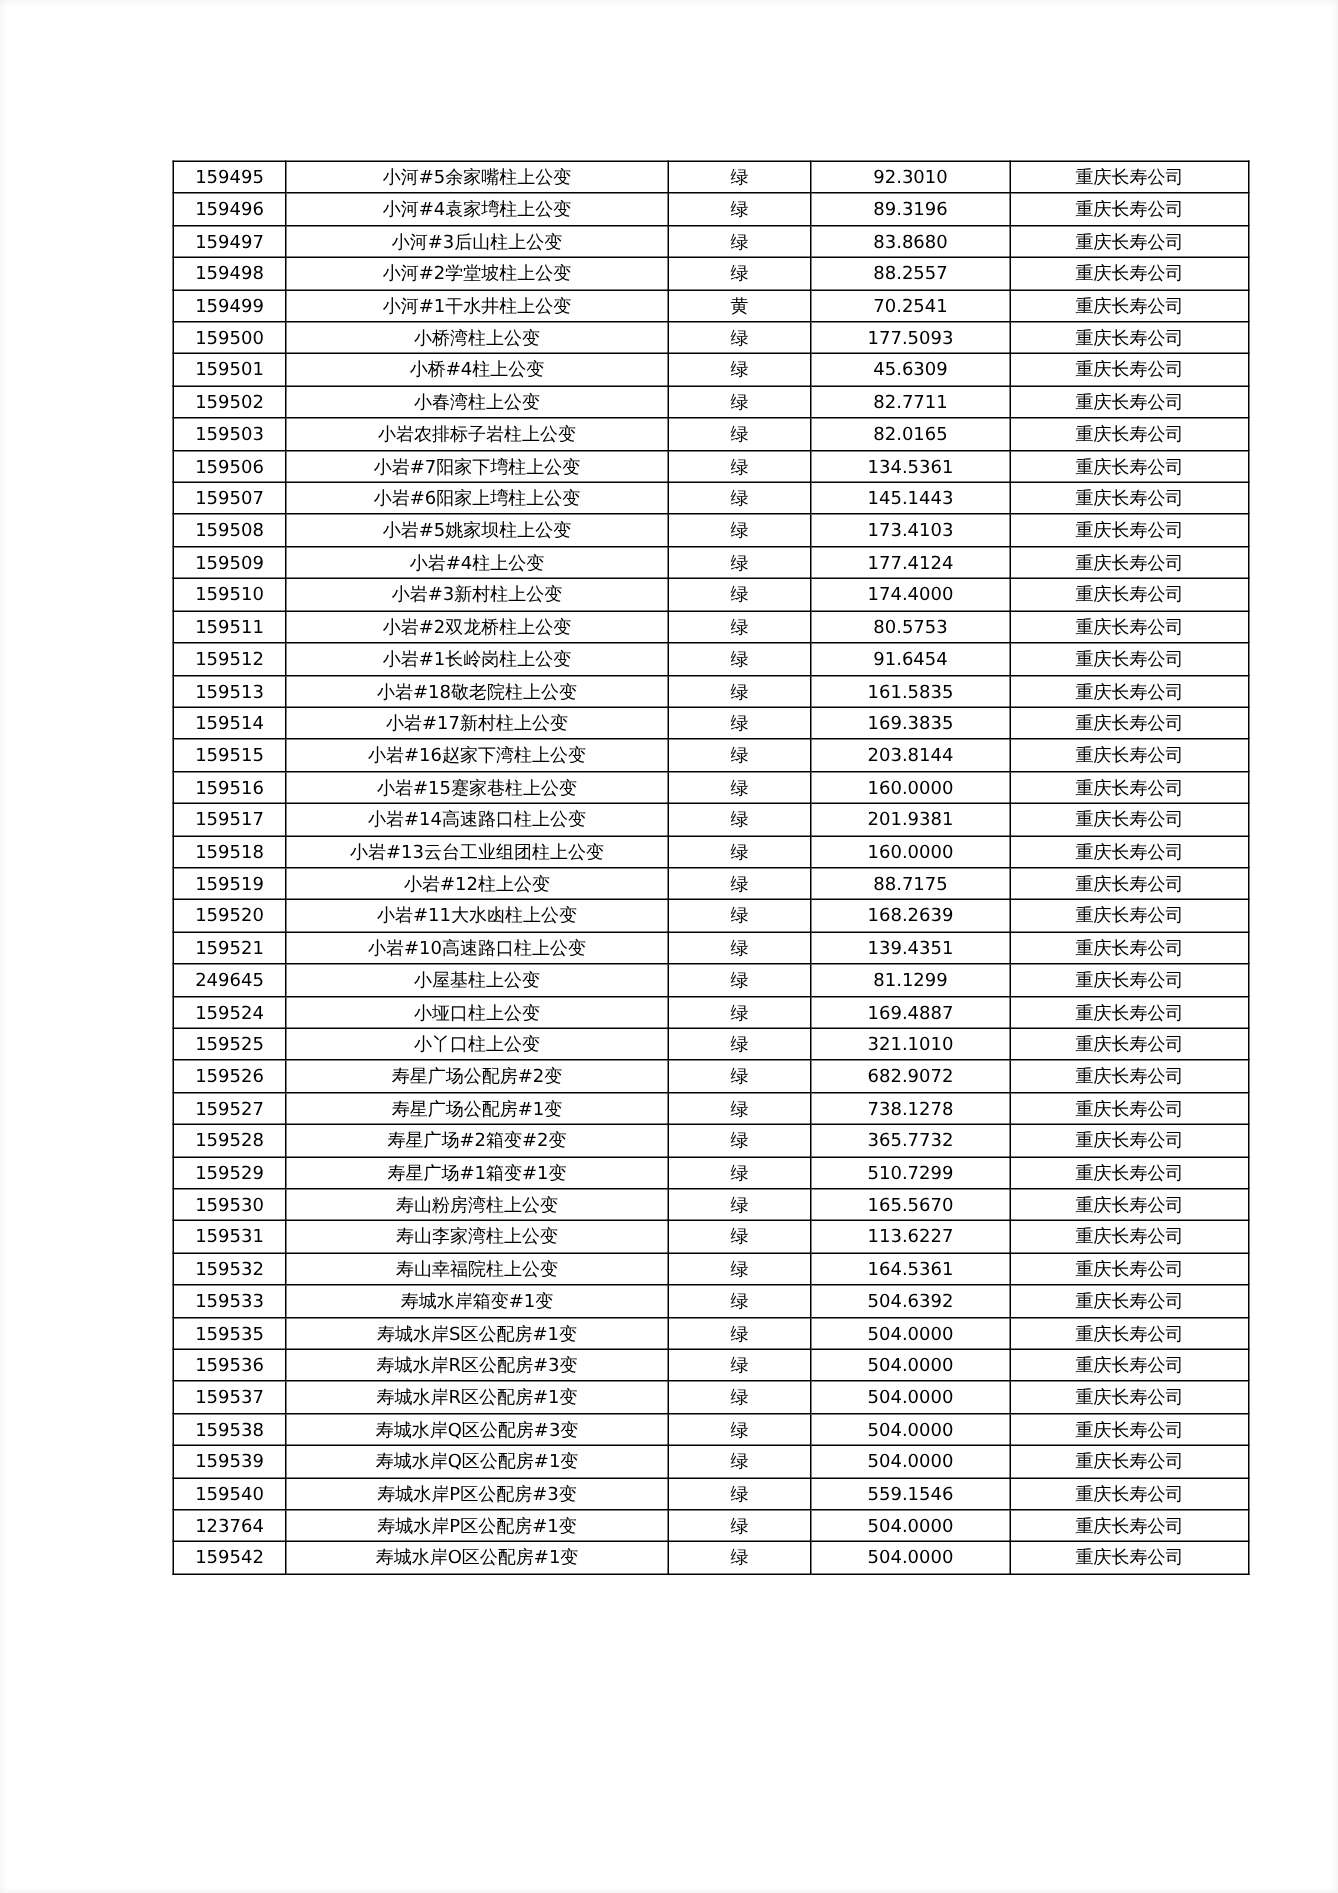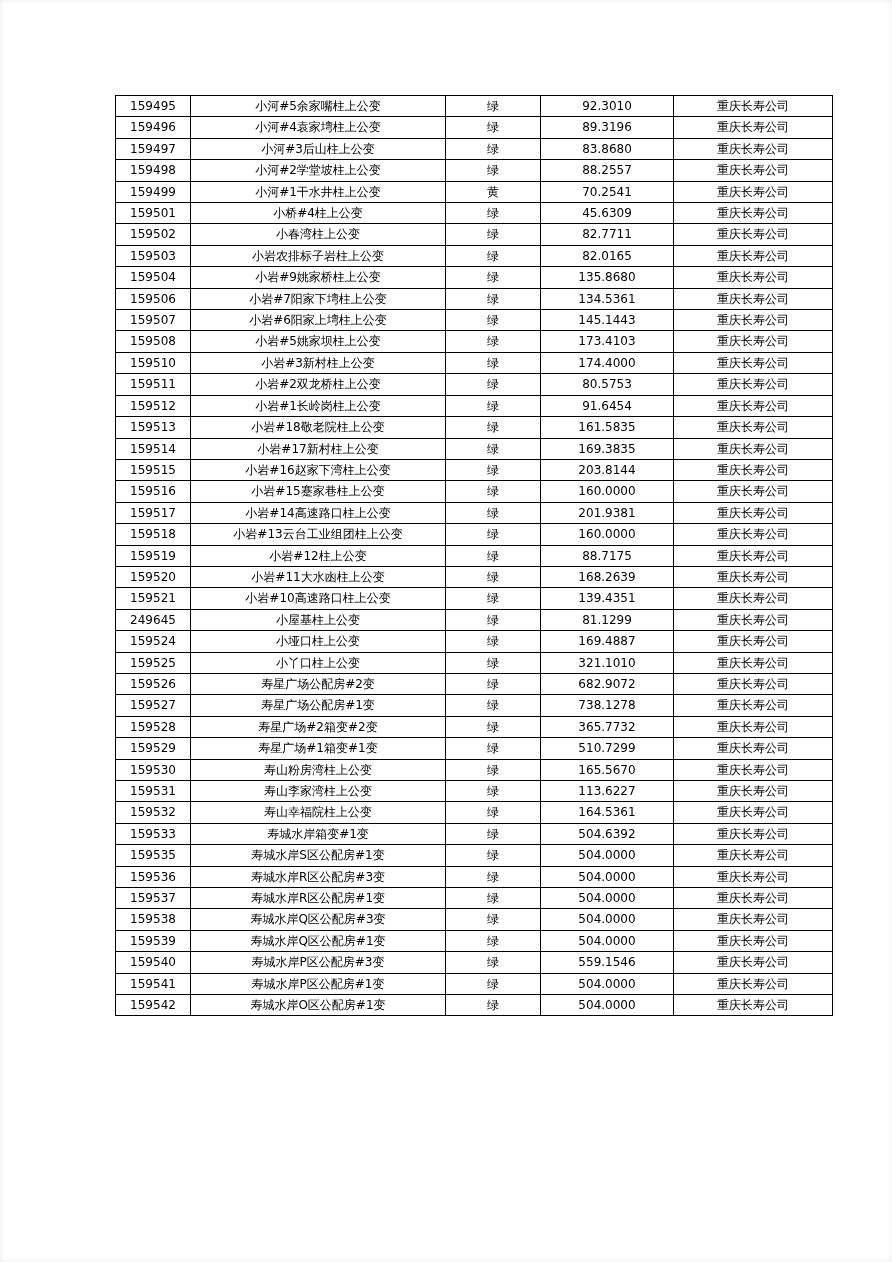--- a/index.html
+++ b/index.html
@@ -16,21 +16,21 @@
   }
   .page {
     position: absolute;
     inset: 0;
     background: #ffffff;
     box-shadow: inset 0 0 6px rgba(0,0,0,0.08);
   }
   .table-wrap {
     position: absolute;
     left: 83px;
-    top: 95px;
+    top: 107px;
     width: 717px;
     padding-left: 32px;
   }
   table.data-table {
     border-collapse: collapse;
     table-layout: fixed;
     width: 717px;
   }
   table.data-table td {
     border: 1px solid #000000;
@@ -92,20 +92,27 @@
     <td>重庆长寿公司</td>
   </tr>
           <tr>
     <td>159499</td>
     <td>小河#1干水井柱上公变</td>
     <td>黄</td>
     <td>70.2541</td>
     <td>重庆长寿公司</td>
   </tr>
           <tr>
+    <td>159500</td>
+    <td>小桥湾柱上公变</td>
+    <td>绿</td>
+    <td>177.5093</td>
+    <td>重庆长寿公司</td>
+  </tr>
+          <tr>
     <td>159501</td>
     <td>小桥#4柱上公变</td>
     <td>绿</td>
     <td>45.6309</td>
     <td>重庆长寿公司</td>
   </tr>
           <tr>
     <td>159502</td>
     <td>小春湾柱上公变</td>
     <td>绿</td>
@@ -113,27 +120,20 @@
     <td>重庆长寿公司</td>
   </tr>
           <tr>
     <td>159503</td>
     <td>小岩农排标子岩柱上公变</td>
     <td>绿</td>
     <td>82.0165</td>
     <td>重庆长寿公司</td>
   </tr>
           <tr>
-    <td>159504</td>
-    <td>小岩#9姚家桥柱上公变</td>
-    <td>绿</td>
-    <td>135.8680</td>
-    <td>重庆长寿公司</td>
-  </tr>
-          <tr>
     <td>159506</td>
     <td>小岩#7阳家下塆柱上公变</td>
     <td>绿</td>
     <td>134.5361</td>
     <td>重庆长寿公司</td>
   </tr>
           <tr>
     <td>159507</td>
     <td>小岩#6阳家上塆柱上公变</td>
     <td>绿</td>
@@ -141,20 +141,27 @@
     <td>重庆长寿公司</td>
   </tr>
           <tr>
     <td>159508</td>
     <td>小岩#5姚家坝柱上公变</td>
     <td>绿</td>
     <td>173.4103</td>
     <td>重庆长寿公司</td>
   </tr>
           <tr>
+    <td>159509</td>
+    <td>小岩#4柱上公变</td>
+    <td>绿</td>
+    <td>177.4124</td>
+    <td>重庆长寿公司</td>
+  </tr>
+          <tr>
     <td>159510</td>
     <td>小岩#3新村柱上公变</td>
     <td>绿</td>
     <td>174.4000</td>
     <td>重庆长寿公司</td>
   </tr>
           <tr>
     <td>159511</td>
     <td>小岩#2双龙桥柱上公变</td>
     <td>绿</td>
@@ -344,21 +351,21 @@
     <td>重庆长寿公司</td>
   </tr>
           <tr>
     <td>159540</td>
     <td>寿城水岸P区公配房#3变</td>
     <td>绿</td>
     <td>559.1546</td>
     <td>重庆长寿公司</td>
   </tr>
           <tr>
-    <td>159541</td>
+    <td>123764</td>
     <td>寿城水岸P区公配房#1变</td>
     <td>绿</td>
     <td>504.0000</td>
     <td>重庆长寿公司</td>
   </tr>
           <tr>
     <td>159542</td>
     <td>寿城水岸O区公配房#1变</td>
     <td>绿</td>
     <td>504.0000</td>

